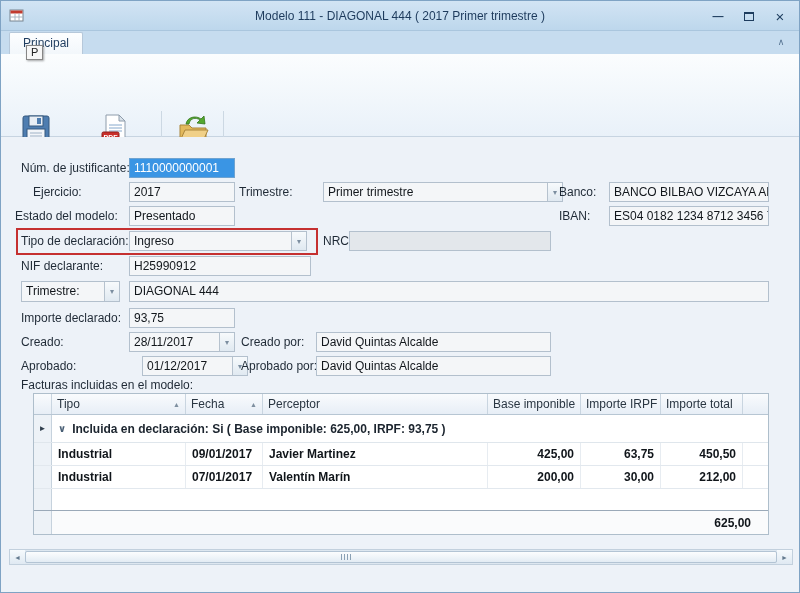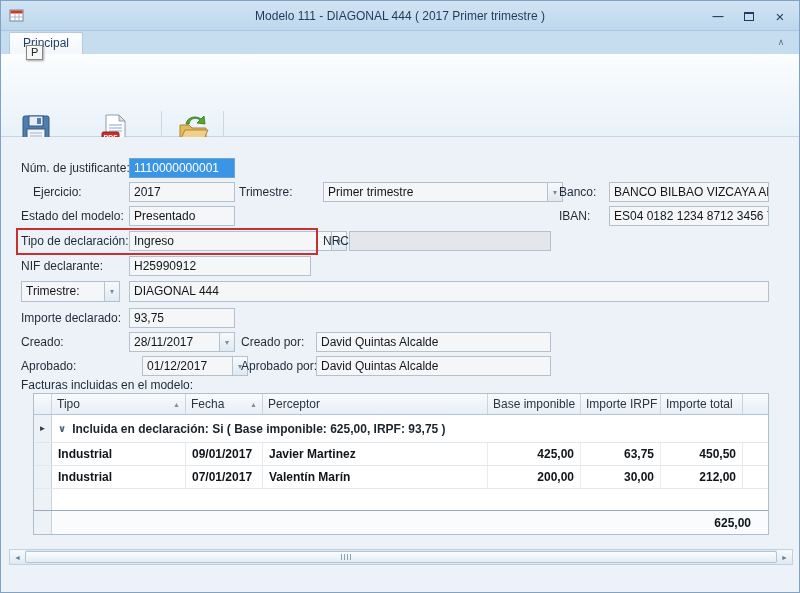--- a/index.html
+++ b/index.html
@@ -215,28 +215,28 @@
   <div class="lbl" style="left:32px; top:184px;">Ejercicio:</div>
   <div class="tb" style="left:128px; top:181px; width:106px;">2017</div>
   <div class="lbl" style="left:238px; top:184px;">Trimestre:</div>
   <div class="tb combo" style="left:310px; top:181px; width:240px;margin-left:12px;">
     <span class="cval">Primer trimestre</span>
     <span class="cbtn">▾</span>
   </div>
   <div class="lbl" style="left:558px; top:184px;">Banco:</div>
   <div class="tb" style="left:608px; top:181px; width:160px;">BANCO BILBAO VIZCAYA ARGENTARIA</div>
 
-  <div class="lbl" style="left:20px; top:208px;">Estado del modelo:</div>
+  <div class="lbl" style="left:14px; top:208px;">Estado del modelo:</div>
   <div class="tb" style="left:128px; top:205px; width:106px;">Presentado</div>
   <div class="lbl" style="left:558px; top:208px;">IBAN:</div>
   <div class="tb" style="left:608px; top:205px; width:160px;">ES04 0182 1234 8712 3456 7899</div>
 
   <div class="redbox" style="left:15px; top:227px; width:302px; height:27px;"></div>
   <div class="lbl" style="left:20px; top:233px;">Tipo de declaración:</div>
-  <div class="tb combo" style="left:128px; top:230px; width:218px;">
+  <div class="tb combo" style="left:128px; top:230px; width:178px;">
     <span class="cval">Ingreso</span>
     <span class="cbtn">▾</span>
   </div>
   <div class="lbl" style="left:322px; top:233px;">NRC:</div>
   <div class="tb disabled" style="left:348px; top:230px; width:202px;"></div>
 
   <div class="lbl" style="left:20px; top:258px;">NIF declarante:</div>
   <div class="tb" style="left:128px; top:255px; width:182px;">H25990912</div>
 
   <div class="tb combo" style="left:20px; top:280px; width:99px; height:21px;">

